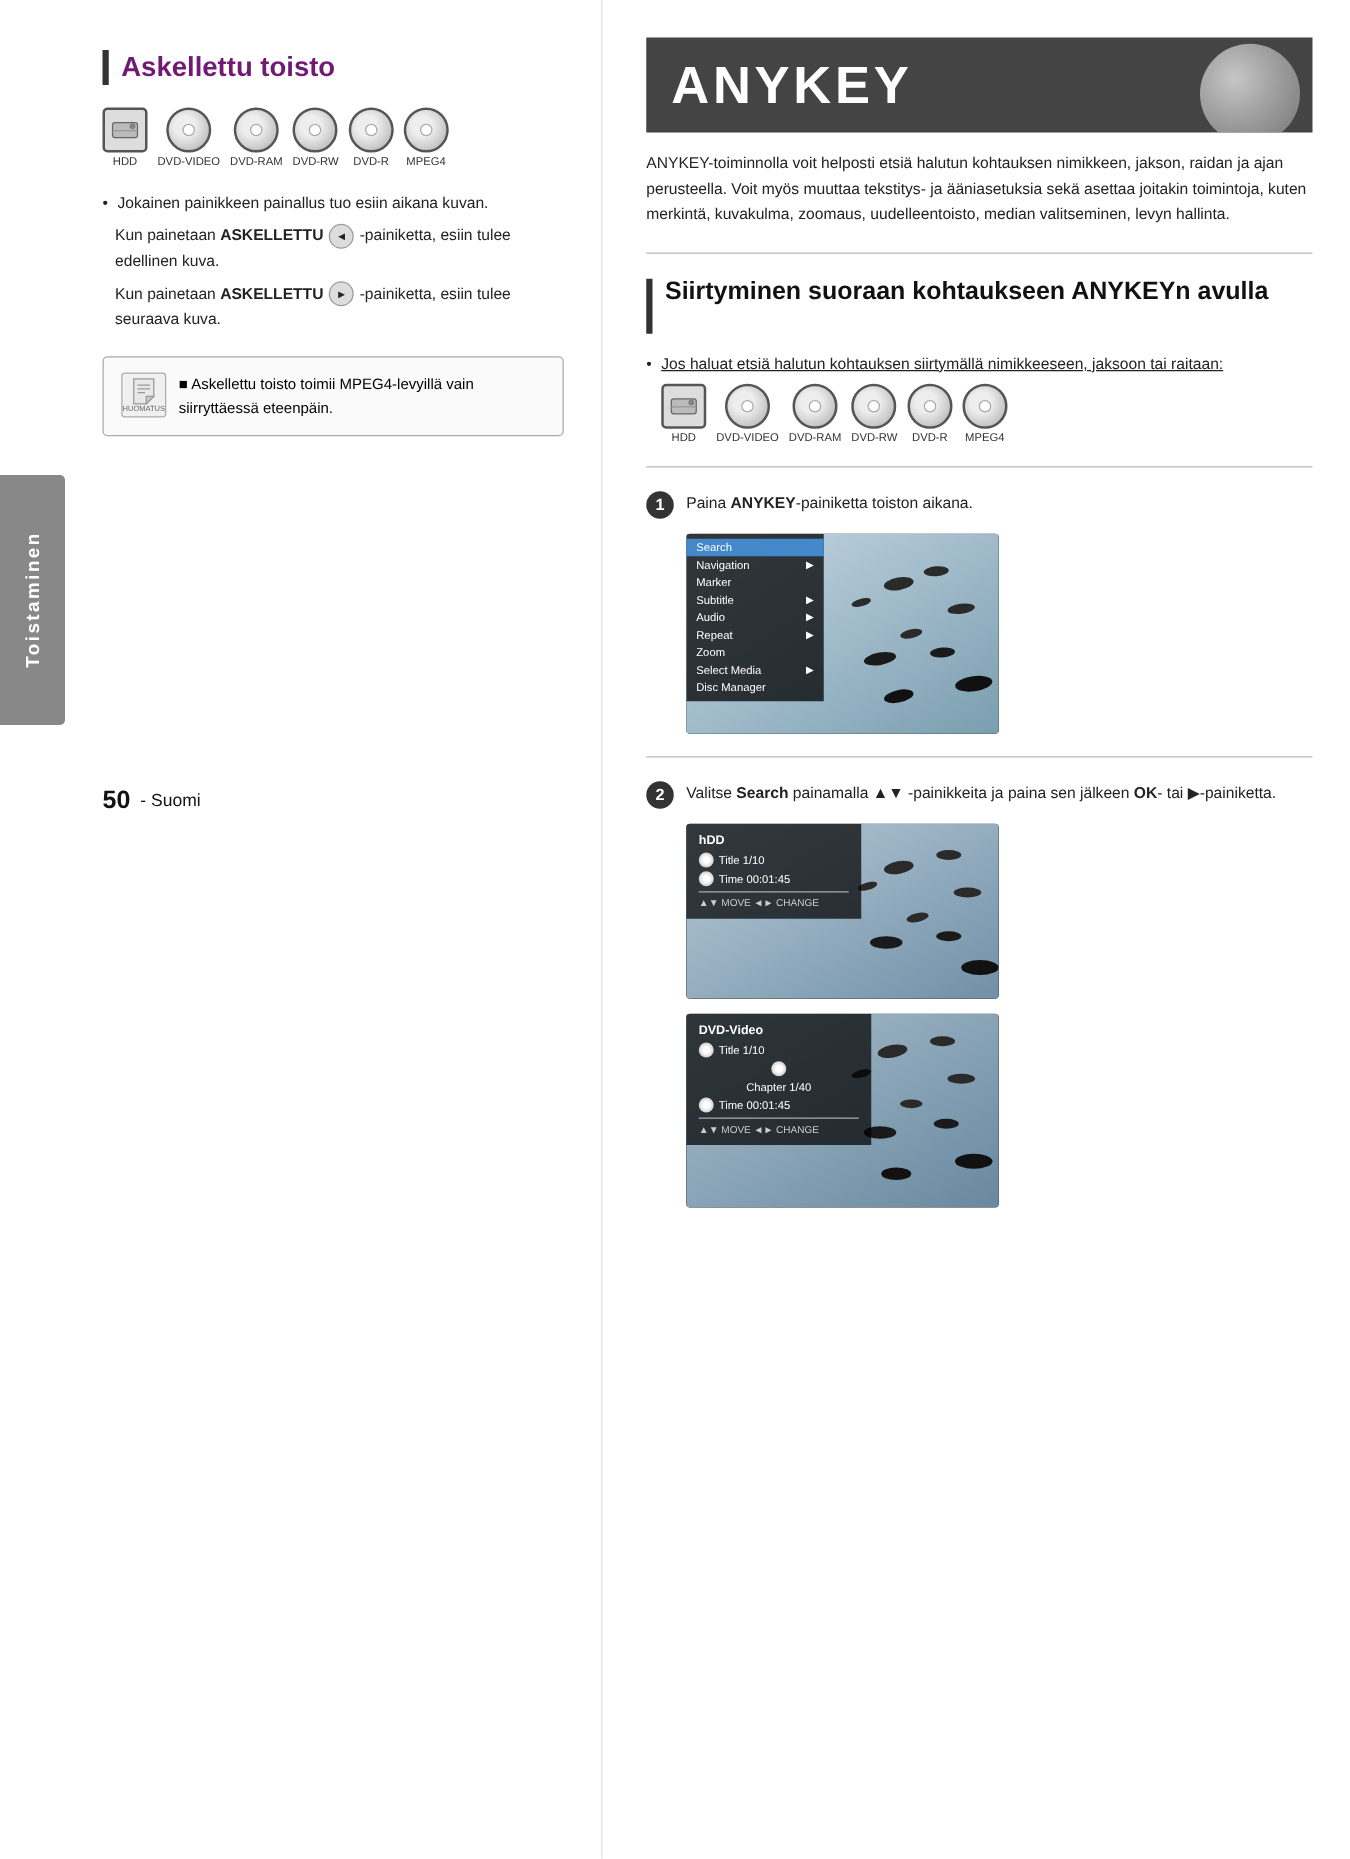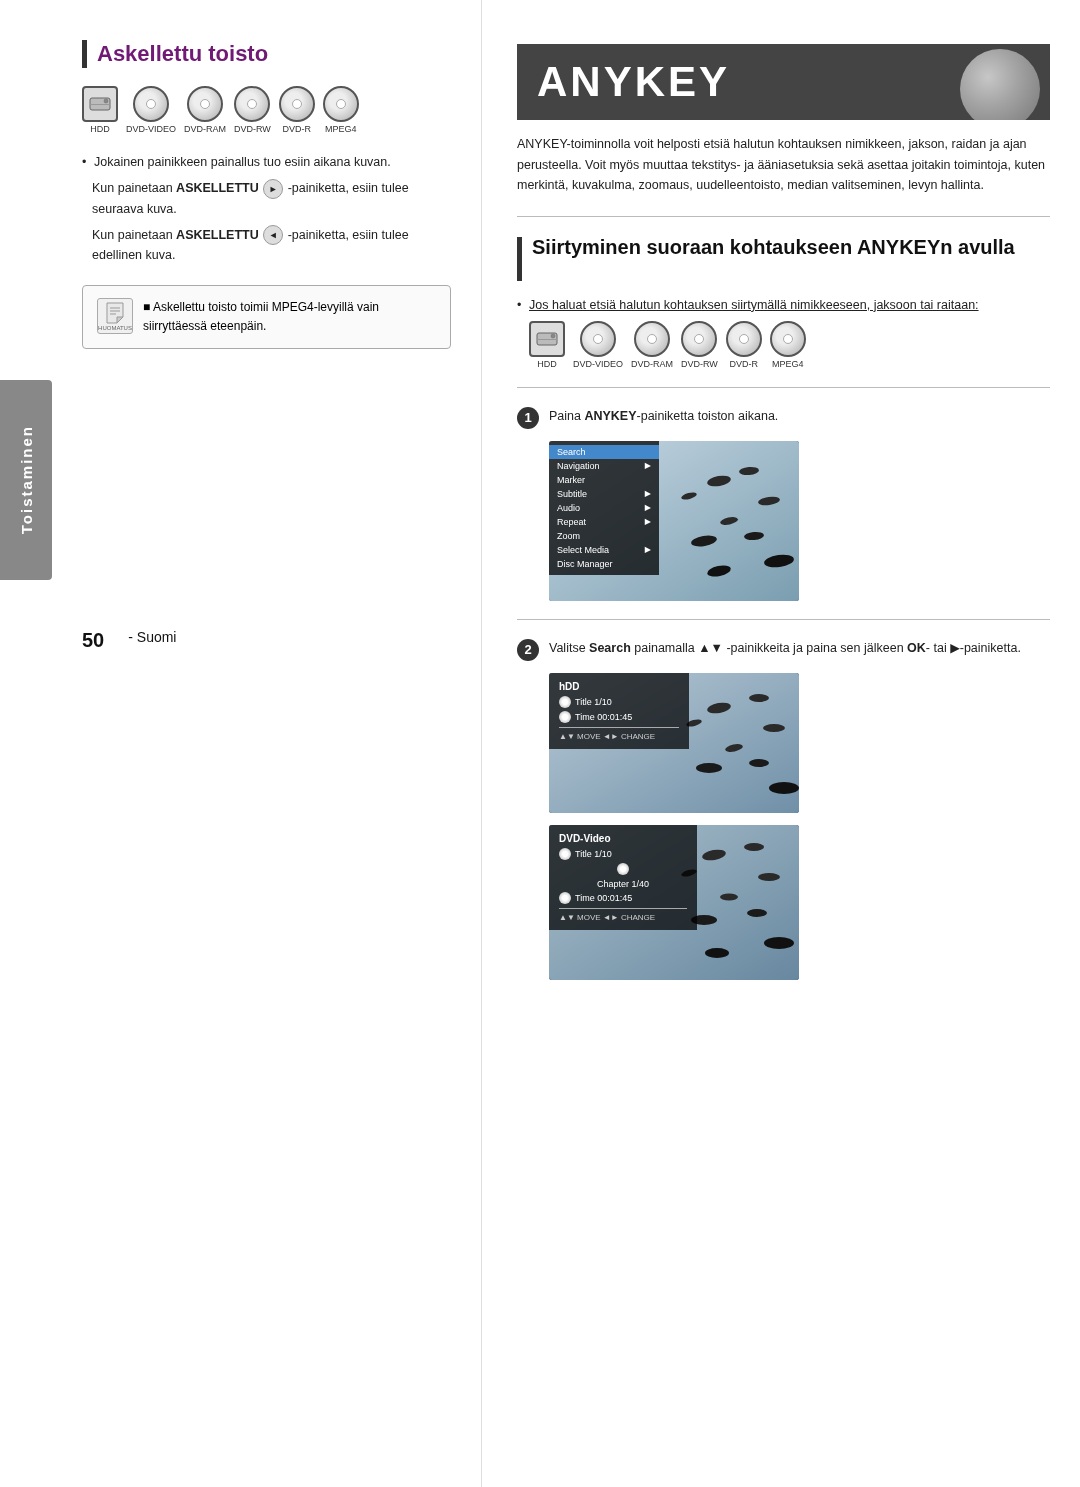--- a/index.html
+++ b/index.html
@@ -55,21 +55,21 @@
     
     .left-col {
       width: 430px;
       padding: 40px 30px 40px 30px;
       border-right: 1px solid #ddd;
     }
 
     
     .right-col {
       flex: 1;
-      padding: 44px 30px 40px 35px;
+      padding: 30px 30px 40px 35px;
     }
 
     
     .section-title {
       display: flex;
       align-items: center;
       margin-bottom: 18px;
     }
     .section-title-bar {
       width: 5px;
@@ -306,21 +306,22 @@
       justify-content: space-between;
     }
     .menu-item.selected {
       background: #4488cc;
     }
     .menu-item .arrow { font-size: 8px; }
 
     
     .page-num-row {
       display: flex;
-      gap: 24px;
+      align-items: center;
+      gap: 8px;
       margin-top: 30px;
     }
     .page-num-text {
       font-size: 20px;
       font-weight: bold;
       color: #111;
     }
     .page-num-label {
       font-size: 14px;
       color: #111;
@@ -397,24 +398,24 @@
           <span>MPEG4</span>
         </div>
       </div>
 
 
       <div class="bullet-item">
         Jokainen painikkeen painallus tuo esiin aikana kuvan.
       </div>
 
       <div style="margin-left: 10px; margin-bottom: 6px;">
+        <span class="body-text">Kun painetaan <b>ASKELLETTU</b> <span class="btn-inline">◄</span> -painiketta, esiin tulee edellinen kuva.</span>
+      </div>
+      <div style="margin-left: 10px; margin-bottom: 6px;">
         <span class="body-text">Kun painetaan <b>ASKELLETTU</b> <span class="btn-inline">►</span> -painiketta, esiin tulee seuraava kuva.</span>
-      </div>
-      <div style="margin-left: 10px; margin-bottom: 6px;">
-        <span class="body-text">Kun painetaan <b>ASKELLETTU</b> <span class="btn-inline">◄</span> -painiketta, esiin tulee edellinen kuva.</span>
       </div>
 
 
       <div class="note-box">
         <div class="note-icon">
           <svg width="24" height="24" viewBox="0 0 24 24">
             <path d="M4 2 L20 2 L20 16 L14 22 L4 22 Z" fill="#e8e8e8" stroke="#999" stroke-width="1"></path>
             <path d="M14 16 L14 22 L20 16 Z" fill="#ccc" stroke="#999" stroke-width="1"></path>
             <line x1="7" y1="7" x2="17" y2="7" stroke="#999" stroke-width="1"></line>
             <line x1="7" y1="10" x2="17" y2="10" stroke="#999" stroke-width="1"></line>

